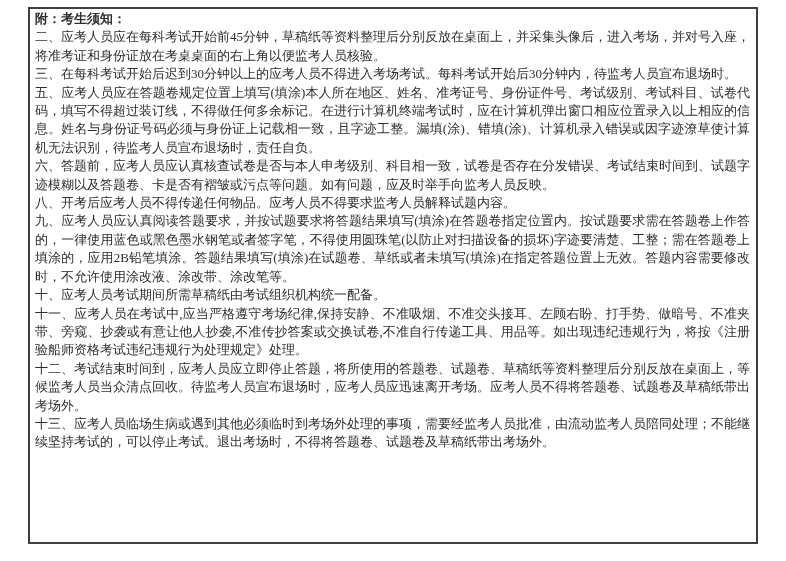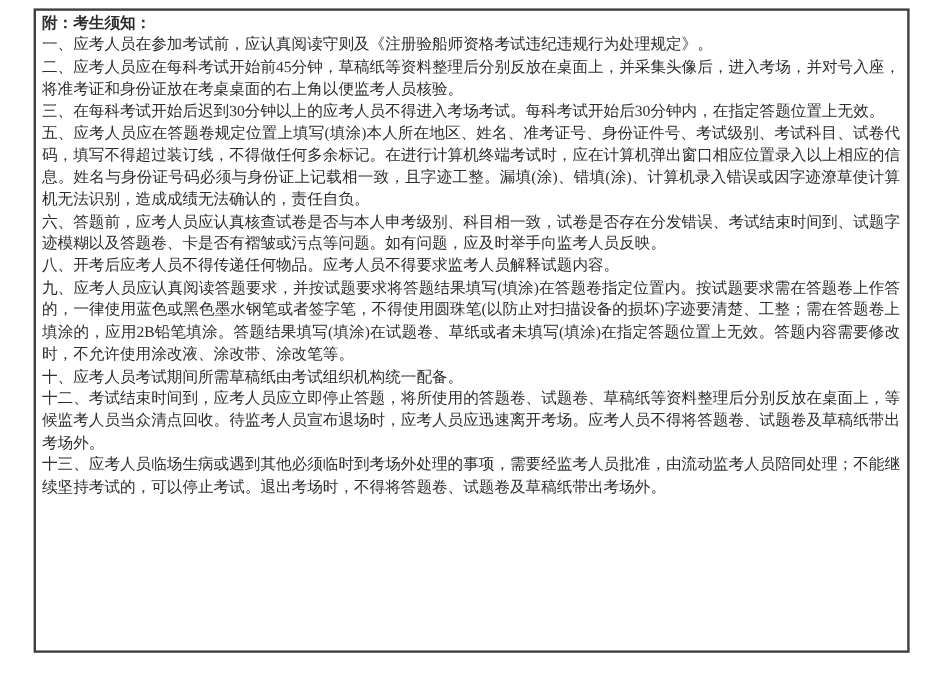--- a/index.html
+++ b/index.html
@@ -37,24 +37,24 @@
   .notice-title {
     font-weight: bold;
     text-align: left;
   }
 </style>
 </head>
 <body>
 
 <div class="notice-box">
   <p class="notice-title">附：考生须知：</p>
-  <p class="item">一、应考人员在参加考试前，应认真阅读守则及《注册验船师资格考试违纪违规行为处理规定》。</p>
   <p class="item">二、应考人员应在每科考试开始前45分钟，草稿纸等资料整理后分别反放在桌面上，并采集头像后，进入考场，并对号入座，将准考证和身份证放在考桌桌面的右上角以便监考人员核验。</p>
-  <p class="item">三、在每科考试开始后迟到30分钟以上的应考人员不得进入考场考试。每科考试开始后30分钟内，在指定答题位置上无效。</p>
-  <p class="item">五、应考人员应在答题卷规定位置上填写(填涂)本人所在地区、姓名、准考证号、身份证件号、考试级别、考试科目、试卷代码，填写不得超过装订线，不得做任何多余标记。在进行计算机终端考试时，应在计算机弹出窗口相应位置录入以上相应的信息。姓名与身份证号码必须与身份证上记载相一致，且字迹工整。漏填(涂)、错填(涂)、计算机录入错误或因字迹潦草使计算机无法识别，造成成绩无法确认的，责任自负。</p>
+  <p class="item">三、在每科考试开始后迟到30分钟以上的应考人员不得进入考场考试。每科考试开始后30分钟内，待监考人员宣布退场时。</p>
+  <p class="item">五、应考人员应在答题卷规定位置上填写(填涂)本人所在地区、姓名、准考证号、身份证件号、考试级别、考试科目、试卷代码，填写不得超过装订线，不得做任何多余标记。在进行计算机终端考试时，应在计算机弹出窗口相应位置录入以上相应的信息。姓名与身份证号码必须与身份证上记载相一致，且字迹工整。漏填(涂)、错填(涂)、计算机录入错误或因字迹潦草使计算机无法识别，待监考人员宣布退场时，责任自负。</p>
   <p class="item">六、答题前，应考人员应认真核查试卷是否与本人申考级别、科目相一致，试卷是否存在分发错误、考试结束时间到、试题字迹模糊以及答题卷、卡是否有褶皱或污点等问题。如有问题，应及时举手向监考人员反映。</p>
   <p class="item">八、开考后应考人员不得传递任何物品。应考人员不得要求监考人员解释试题内容。</p>
   <p class="item">九、应考人员应认真阅读答题要求，并按试题要求将答题结果填写(填涂)在答题卷指定位置内。按试题要求需在答题卷上作答的，一律使用蓝色或黑色墨水钢笔或者签字笔，不得使用圆珠笔(以防止对扫描设备的损坏)字迹要清楚、工整；需在答题卷上填涂的，应用2B铅笔填涂。答题结果填写(填涂)在试题卷、草纸或者未填写(填涂)在指定答题位置上无效。答题内容需要修改时，不允许使用涂改液、涂改带、涂改笔等。</p>
   <p class="item">十、应考人员考试期间所需草稿纸由考试组织机构统一配备。</p>
+  <p class="item">十一、应考人员在考试中,应当严格遵守考场纪律,保持安静、不准吸烟、不准交头接耳、左顾右盼、打手势、做暗号、不准夹带、旁窥、抄袭或有意让他人抄袭,不准传抄答案或交换试卷,不准自行传递工具、用品等。如出现违纪违规行为，将按《注册验船师资格考试违纪违规行为处理规定》处理。</p>
   <p class="item">十二、考试结束时间到，应考人员应立即停止答题，将所使用的答题卷、试题卷、草稿纸等资料整理后分别反放在桌面上，等候监考人员当众清点回收。待监考人员宣布退场时，应考人员应迅速离开考场。应考人员不得将答题卷、试题卷及草稿纸带出考场外。</p>
   <p class="item">十三、应考人员临场生病或遇到其他必须临时到考场外处理的事项，需要经监考人员批准，由流动监考人员陪同处理；不能继续坚持考试的，可以停止考试。退出考场时，不得将答题卷、试题卷及草稿纸带出考场外。</p>
 
 </div>
 
 </body></html>

